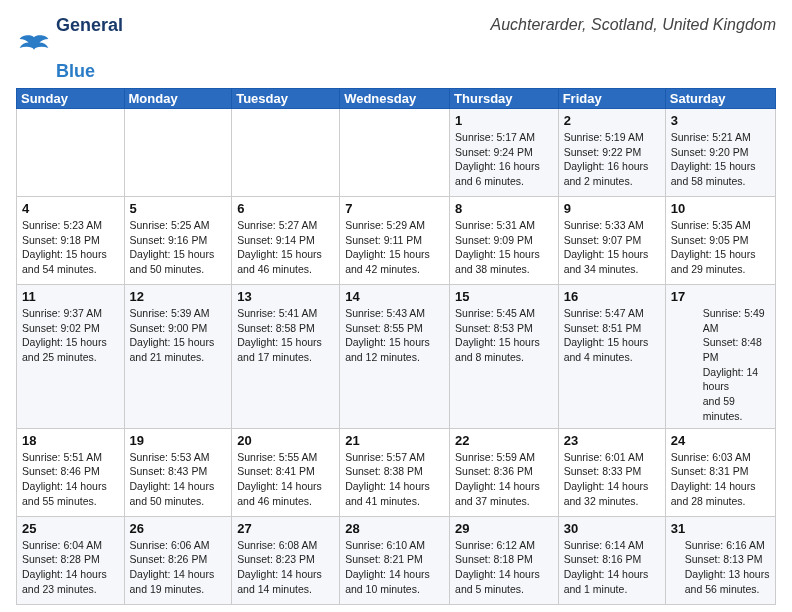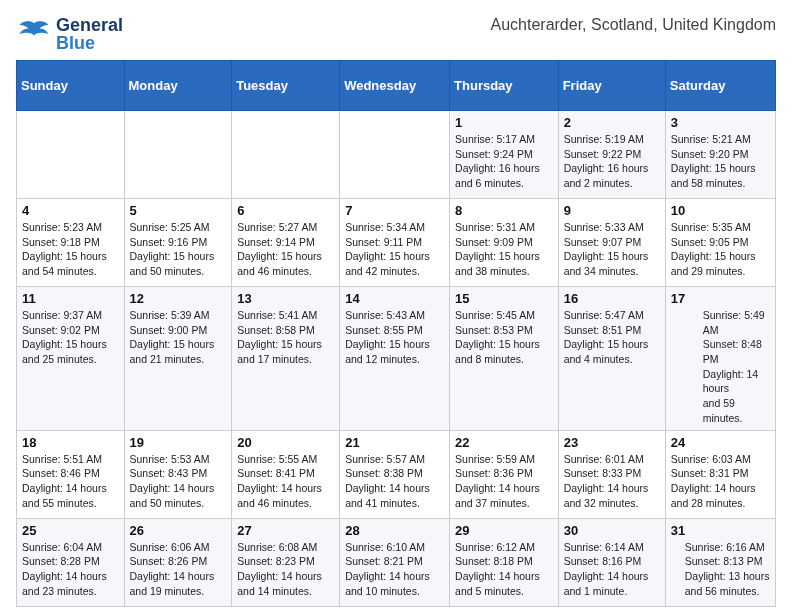--- a/index.html
+++ b/index.html
@@ -20,30 +20,31 @@
       text-align: right;
     }
     .calendar-title {
       font-size: 36px;
       font-weight: bold;
       color: #222;
     }
     .calendar-subtitle {
       font-size: 16px;
       color: #444;
+      font-style: italic;
     }
     table {
       width: 100%;
       border-collapse: collapse;
       font-size: 11px;
     }
     thead tr th {
       background-color: #2a6bbf;
       color: #fff;
-      padding: 17px 4px;
+      padding: 2px 4px;
       text-align: left;
       font-size: 13px;
       font-weight: bold;
       border: 1px solid #1a5aaf;
     }
     tbody tr td {
       border: 1px solid #ccc;
       vertical-align: top;
       padding: 4px 5px;
       min-height: 80px;
@@ -78,20 +79,21 @@
       gap: 4px;
     }
     .logo-icon {
       width: 36px;
       height: 36px;
     }
     .logo-words {
       display: flex;
       flex-direction: column;
       line-height: 1;
+      gap: 28px;
     }
     .logo-general {
       font-size: 18px;
       font-weight: bold;
       color: #1a3a6b;
     }
     .logo-blue {
       font-size: 18px;
       font-weight: bold;
       color: #2a7cc7;
@@ -174,21 +176,21 @@
         </td>
         <td>
           <span class="day-num">6</span>
           <div class="day-info" style="white-space: pre-line;">Sunrise: 5:27 AM
 Sunset: 9:14 PM
 Daylight: 15 hours
 and 46 minutes.</div>
         </td>
         <td>
           <span class="day-num">7</span>
-          <div class="day-info" style="white-space: pre-line;">Sunrise: 5:34 AM
+          <div class="day-info" style="white-space: pre-line;">Sunrise: 5:29 AM
 Sunset: 9:11 PM
 Daylight: 15 hours
 and 42 minutes.</div>
         </td>
         <td>
           <span class="day-num">8</span>
           <div class="day-info" style="white-space: pre-line;">Sunrise: 5:31 AM
 Sunset: 9:09 PM
 Daylight: 15 hours
 and 38 minutes.</div>

